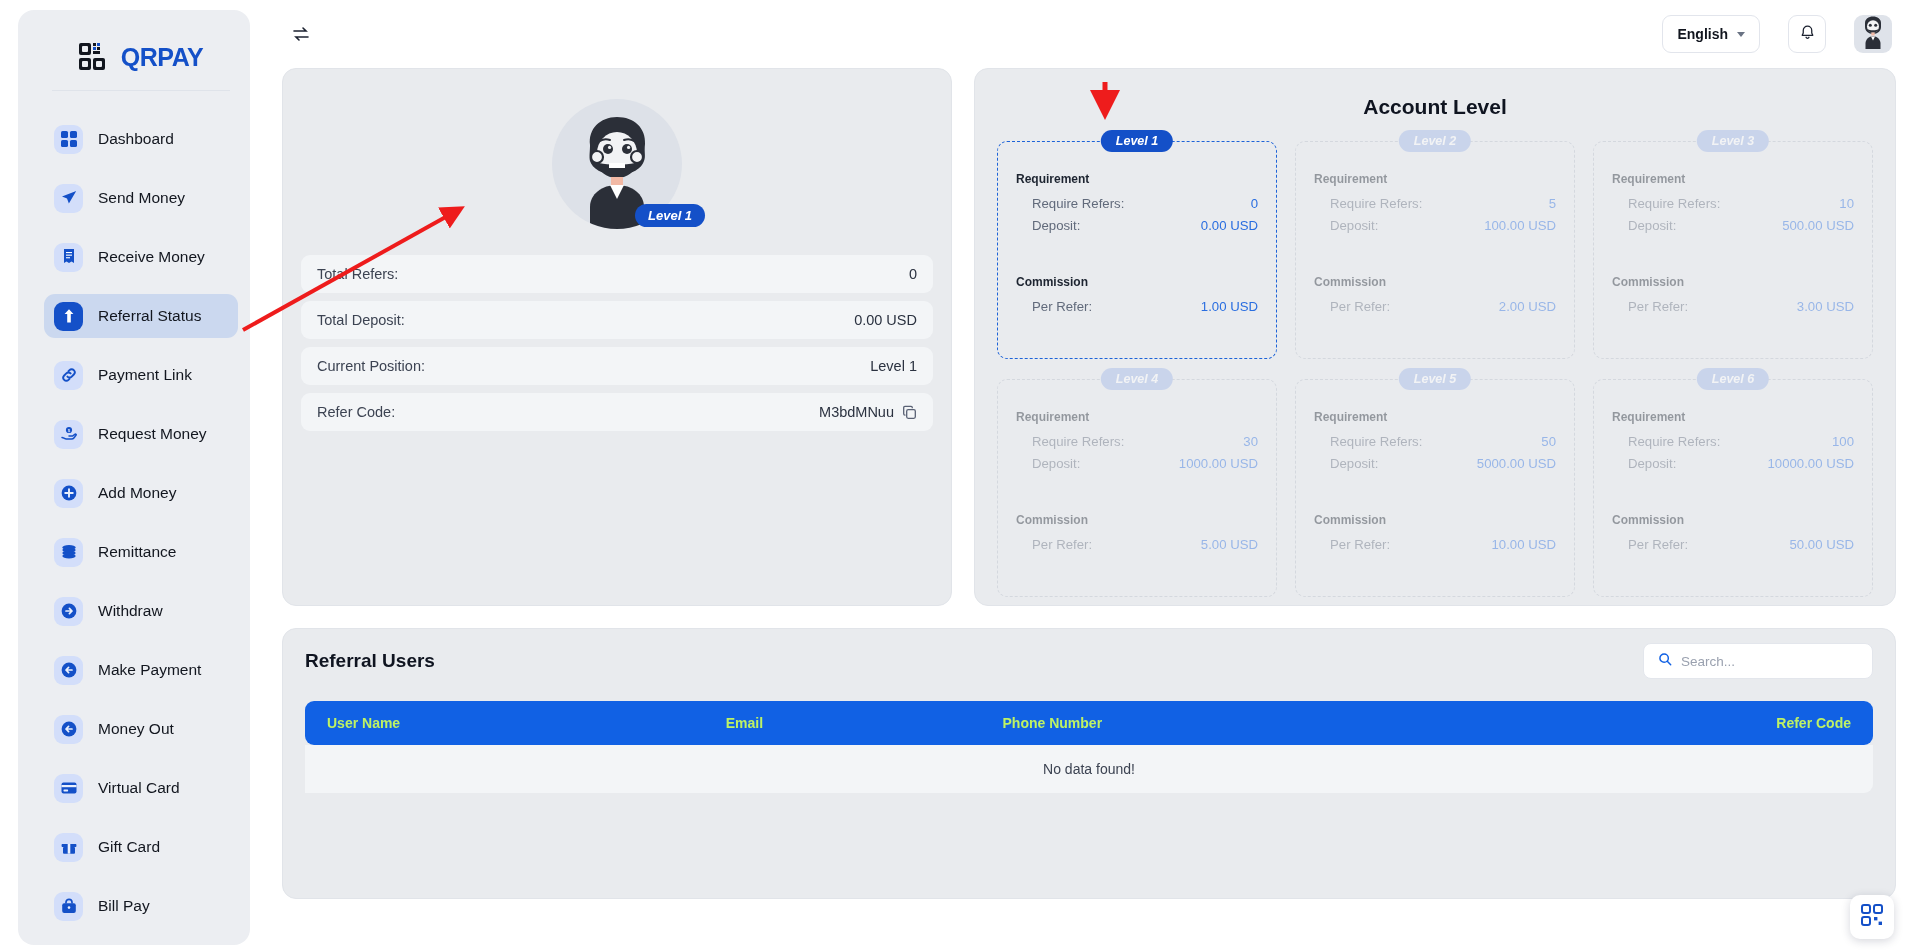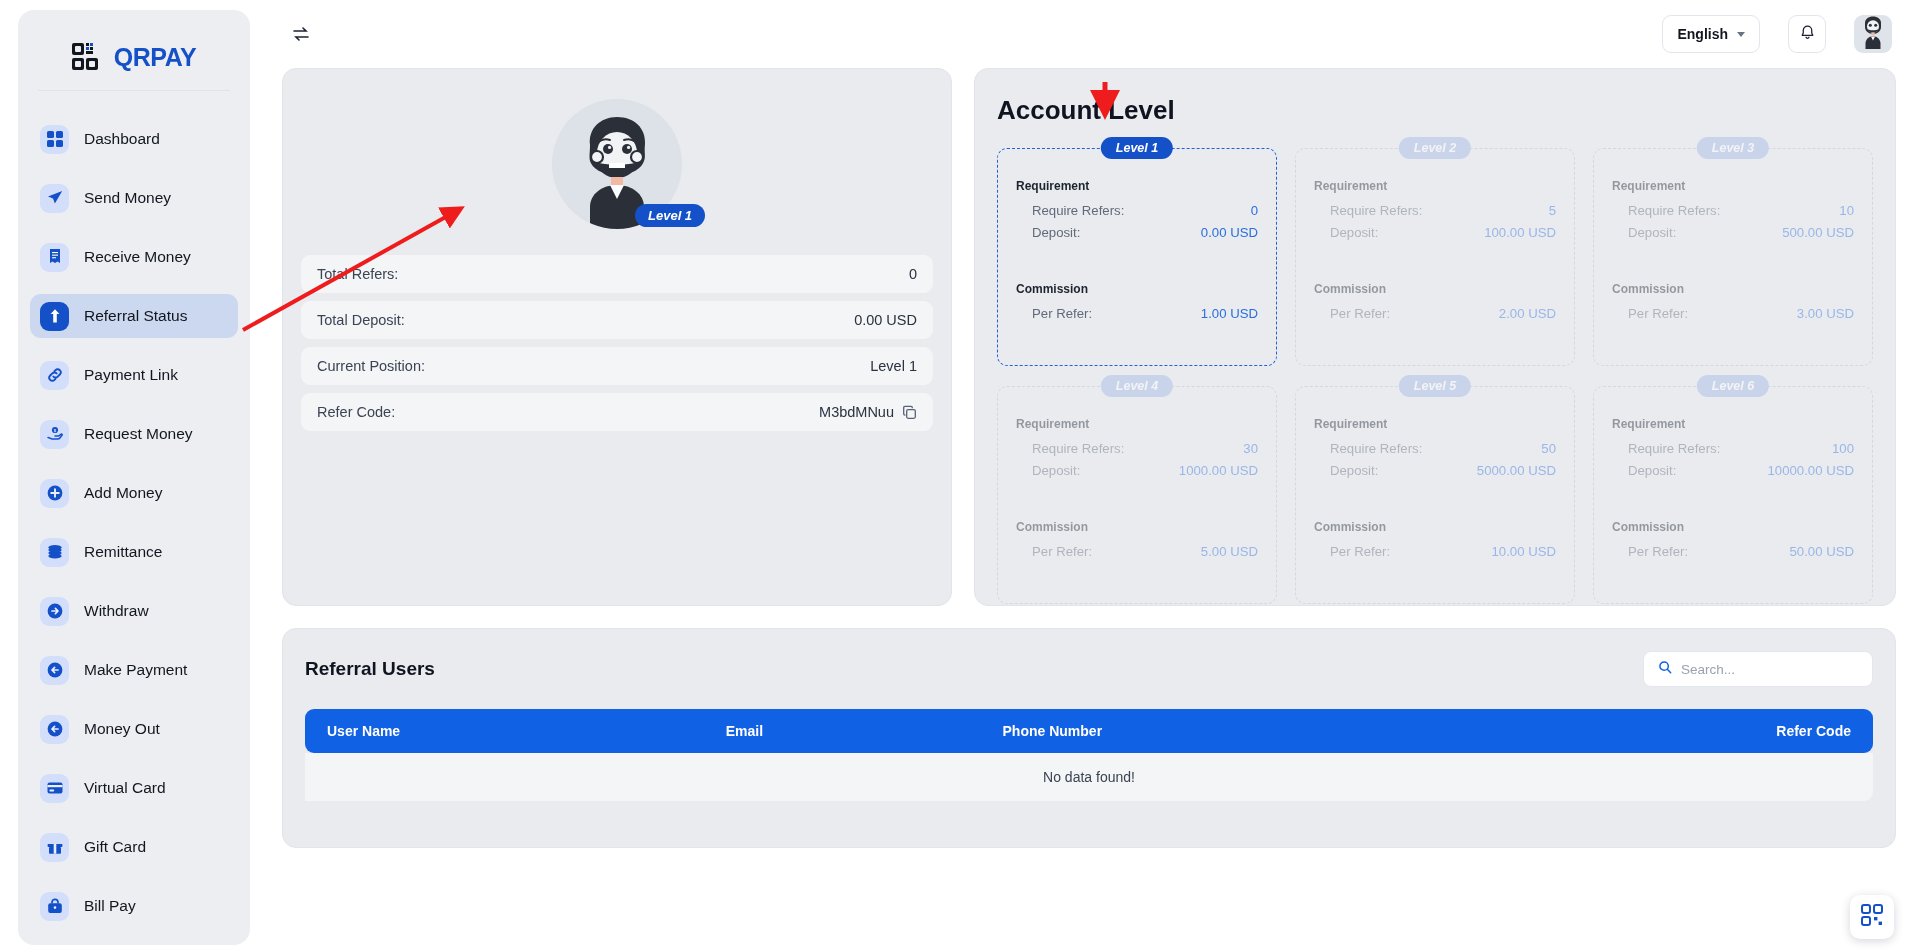--- a/index.html
+++ b/index.html
@@ -14,21 +14,21 @@
   
   .sidebar {
     width: 262px; flex: 0 0 262px;
     padding: 10px 12px 0 18px;
     background: #ffffff;
   }
   .sidebar-inner {
     background: #eceef2;
     border-radius: 16px;
     height: 935px;
-    padding: 18px 12px 10px 12px;
+    padding: 18px 12px 10px 26px;
     overflow: hidden;
   }
   .brand { display:flex; align-items:center; justify-content:center; gap:8px; padding: 14px 0 18px 0; }
   .brand-logo { width: 34px; height: 30px; display:block; }
   .brand-text { font-size: 25px; font-weight: 700; color: #1450c8; letter-spacing: -0.5px; }
   .brand-sep { height:1px; background:#dfe3ea; margin: 0 8px 26px 8px; }
 
   .nav-item {
     display:flex; align-items:center; gap: 15px;
     height: 44px; padding: 0 10px; margin: 0 0 15px 0;
@@ -82,21 +82,21 @@
     display:flex; align-items:center; justify-content:space-between;
     background:#f3f5f7; border-radius: 9px;
     height: 38px; padding: 0 16px; margin-bottom: 8px;
   }
   .info-k { font-size: 14.5px; color:#3c4352; font-weight:500; }
   .info-v { font-size: 14.5px; color:#2b3240; font-weight:500; display:flex; align-items:center; gap:8px;}
   .copy-ico { cursor:pointer; color:#5a6275; display:flex; }
 
   
   .level-card { flex:1; min-width:0; height: 538px; padding: 18px 22px 22px 22px; }
-  .level-title { text-align:left; font-size: 26px; font-weight: 700; color:#0f1420; padding: 8px 0 22px 0; }
+  .level-title { text-align:center; font-size: 21px; font-weight: 700; color:#0f1420; padding: 8px 0 22px 0; }
   .level-grid { display:grid; grid-template-columns: repeat(3, 1fr); gap: 20px 18px; }
   .lvl {
     position:relative; border:1px dashed #b8bec9; border-radius: 10px;
     padding: 28px 18px 20px 18px; min-height: 218px;
   }
   .lvl.current { border-color:#1d63d8; }
   .lvl.dim { opacity: .42; }
   .lvl-tag {
     position:absolute; top:-12px; left:50%; transform:translateX(-50%);
     background:#9fb6e8; color:#fff; font-size:12.5px; font-style:italic; font-weight:700;
@@ -105,37 +105,37 @@
   .lvl.current .lvl-tag { background:#1450c8; }
   .lvl-h { font-size: 12px; font-weight:700; color:#1d2430; margin: 2px 0 10px 0; }
   .lvl-h.second { margin-top: 42px; }
   .lvl-line { display:flex; align-items:center; justify-content:space-between; padding: 0 0 0 16px; margin-bottom: 7px; }
   .lvl-k { font-size: 13.2px; color:#616a7b; }
   .lvl-v { font-size: 13.2px; color:#2a6ee0; font-weight:500; }
 
   
   .table-card {
     margin: 22px 2px 0 2px; background:#e9ebee; border:1px solid #e1e4e9; border-radius: 14px;
-    padding: 22px 22px 0 22px; height: 220px; overflow:hidden;
+    padding: 14px 22px 0 22px; height: 271px; overflow:hidden;
   }
   .table-head { display:flex; align-items:center; justify-content:space-between; }
   .table-title { font-size: 19px; font-weight: 700; color:#0f1420; }
   .search-box {
     display:flex; align-items:center; gap:9px;
     width: 230px; height: 36px; padding: 0 14px;
     background:#fff; border:1px solid #e3e6ec; border-radius: 8px;
   }
   .search-box input {
     border:0; outline:0; background:transparent; width:100%;
     font-family:"Liberation Sans", sans-serif; font-size:13.5px; color:#3c4352;
   }
   .search-box input::placeholder { color:#9aa1af; }
   .tbl { width:100%; margin-top: 22px; border-collapse:separate; border-spacing:0; }
   .tbl th {
-    background:#1161e4; color:#ffffff; font-size:14px; font-weight:700;
+    background:#1161e4; color:#bef264; font-size:14px; font-weight:700;
     padding: 14px 22px; text-align:left;
   }
   .tbl th:first-child { border-radius: 9px 0 0 9px; }
   .tbl th:last-child { border-radius: 0 9px 9px 0; text-align:right; }
   .tbl td { background:#f3f5f7; padding: 16px; text-align:center; font-size:14px; color:#3c4352; }
   .tbl td:first-child { border-radius: 0 0 0 9px; }
   .tbl td:last-child { border-radius: 0 0 9px 0; }
 
   
   .fab {

